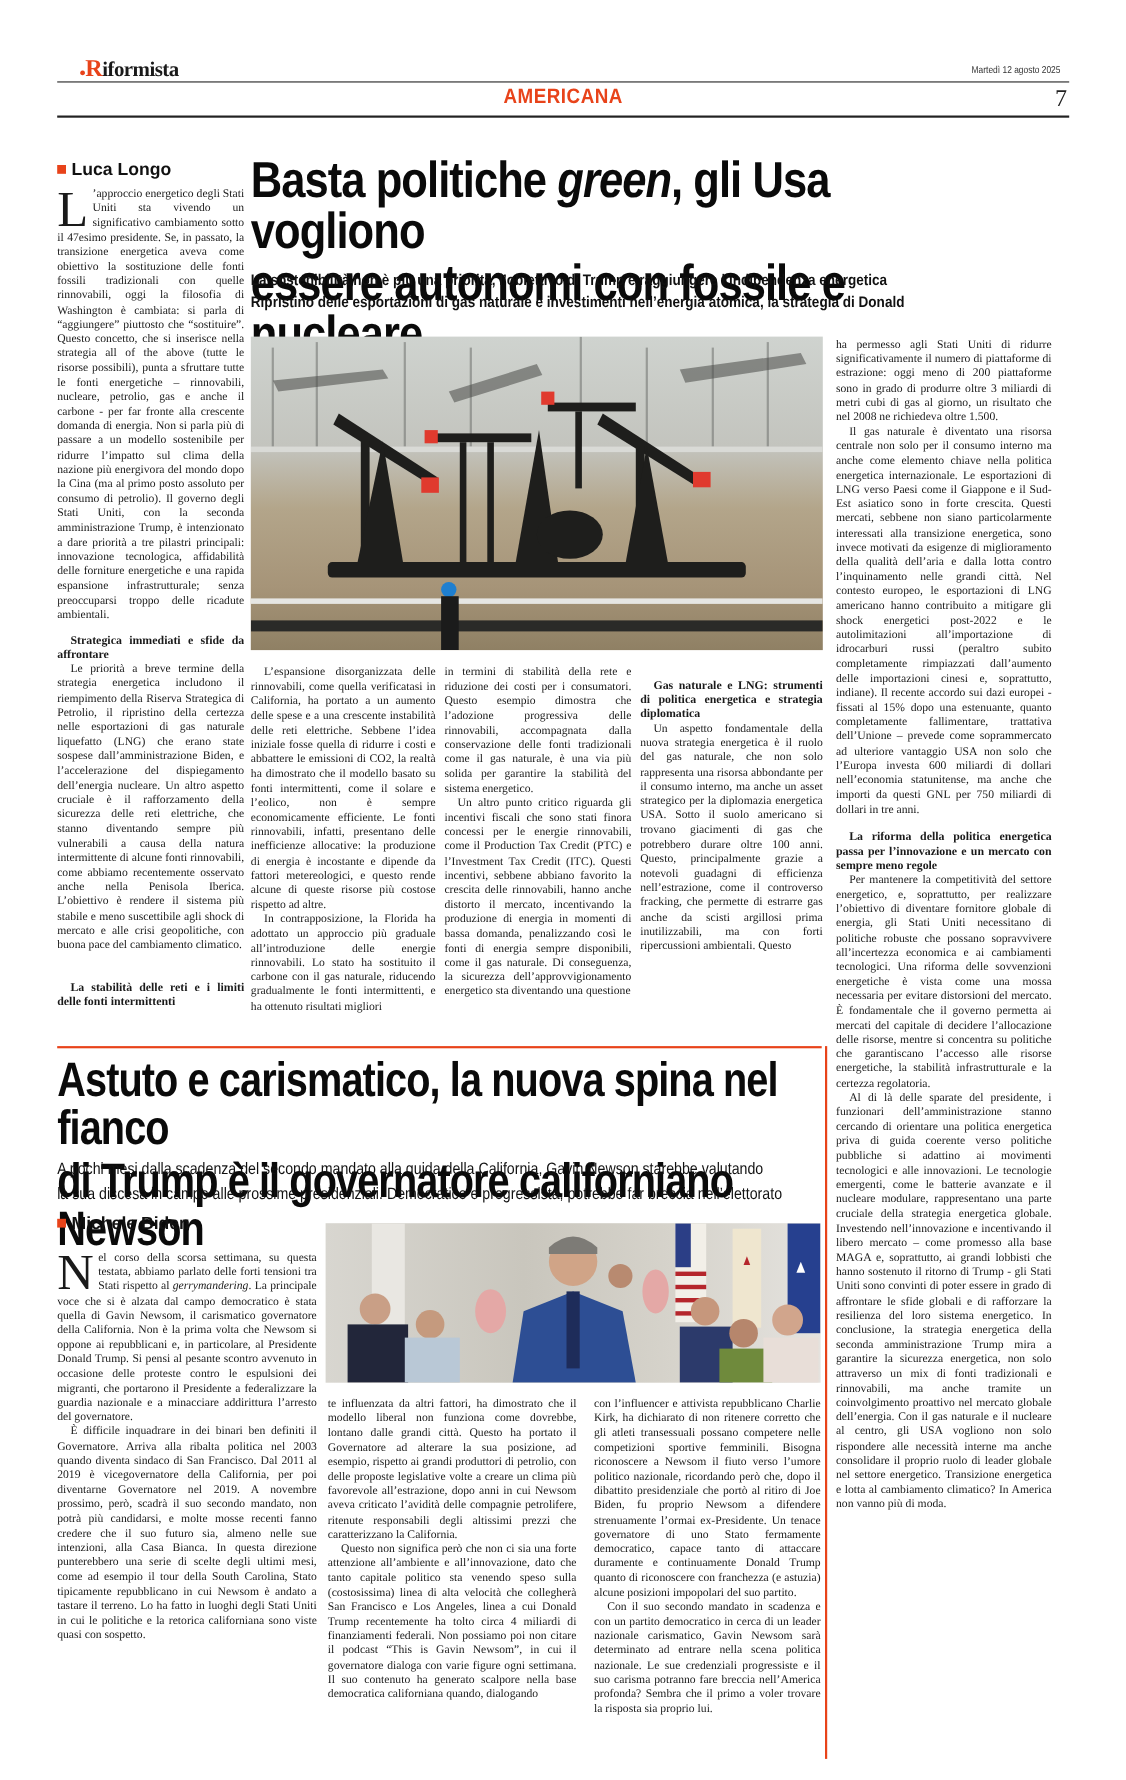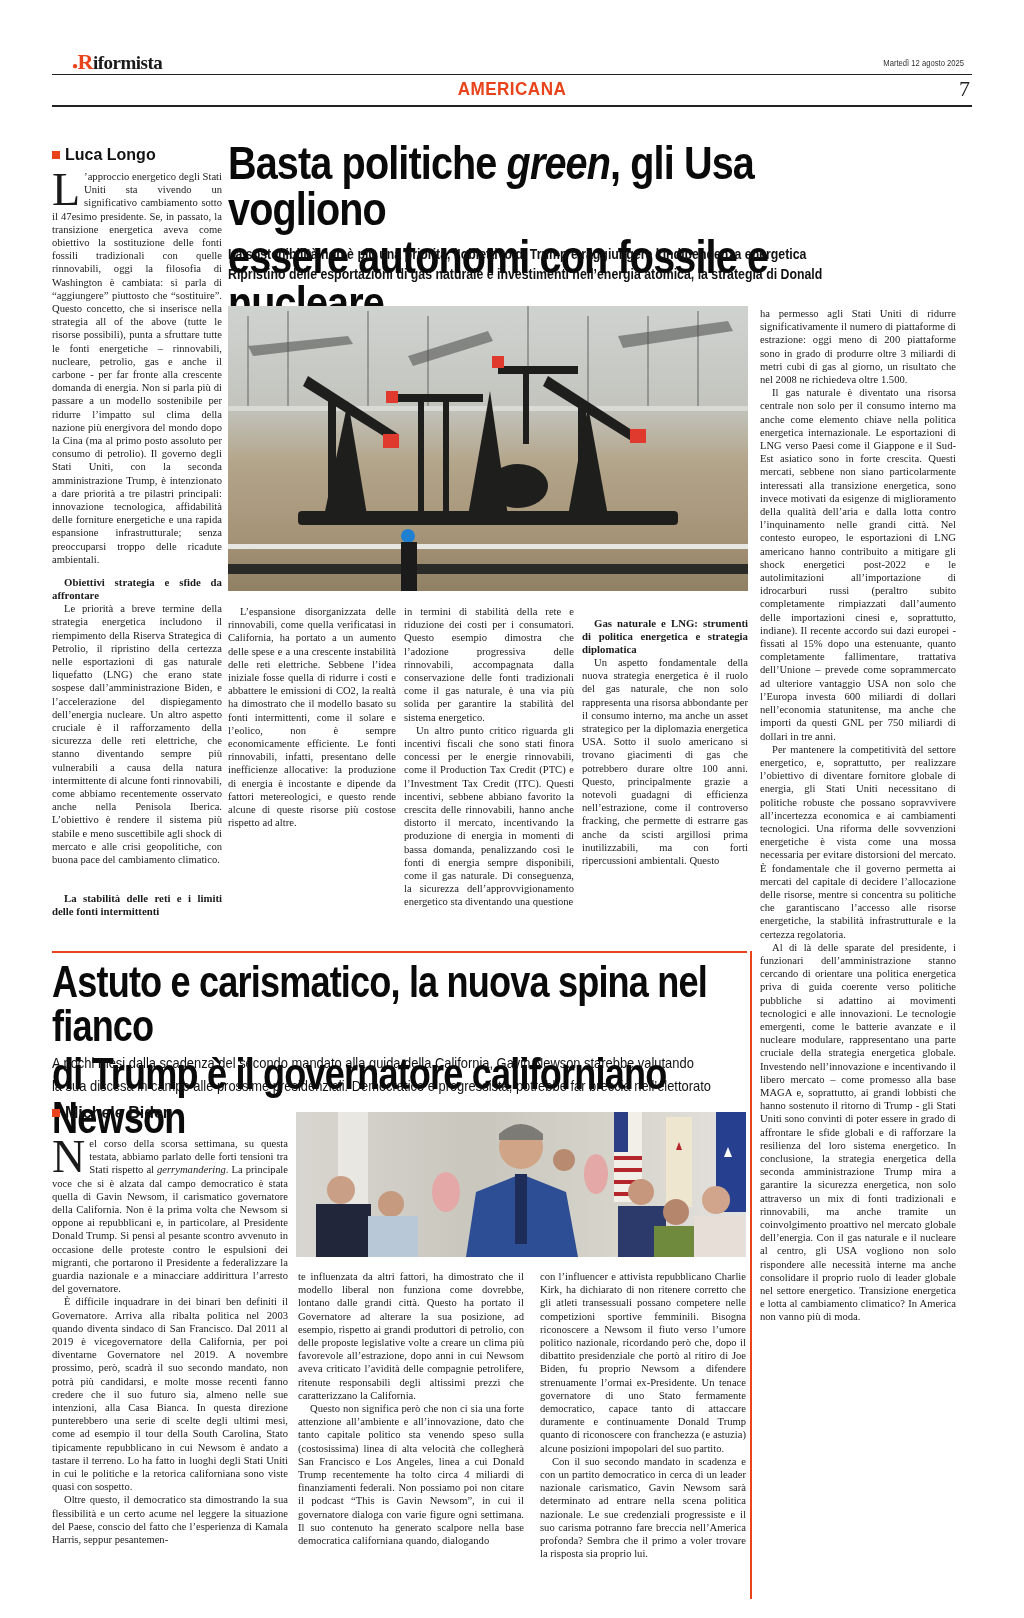--- a/index.html
+++ b/index.html
@@ -99,40 +99,42 @@
     </g>
     <rect x="0" y="238" width="520" height="5" fill="#e6e6e3"></rect>
     <rect x="0" y="258" width="520" height="10" fill="#2a2a28"></rect>
     <circle cx="180" cy="230" r="7" fill="#1f7fd0"></circle>
     <rect x="173" y="236" width="16" height="49" fill="#1b1b1b"></rect>
   </svg>
 </div>
 
 <div class="abs col" style="left:52px;top:170px;width:170px;">
   <p class="noind"><span class="dropcap">L</span><span>’approccio energetico degli Stati Uniti sta vivendo un significativo cambiamento sotto il 47esimo presidente. Se, in passato, la transizione energetica aveva come obiettivo la sostituzione delle fonti fossili tradizionali con quelle rinnovabili, oggi la filosofia di Washington è cambiata: si parla di “aggiungere” piuttosto che “sostituire”. Questo concetto, che si inserisce nella strategia all of the above (tutte le risorse possibili), punta a sfruttare tutte le fonti energetiche – rinnovabili, nucleare, petrolio, gas e anche il carbone - per far fronte alla crescente domanda di energia. Non si parla più di passare a un modello sostenibile per ridurre l’impatto sul clima della nazione più energivora del mondo dopo la Cina (ma al primo posto assoluto per consumo di petrolio). Il governo degli Stati Uniti, con la seconda amministrazione Trump, è intenzionato a dare priorità a tre pilastri principali: innovazione tecnologica, affidabilità delle forniture energetiche e una rapida espansione infrastrutturale; senza preoccuparsi troppo delle ricadute ambientali.</span></p>
-  <h4>Obiettivi strategia e sfide da affrontare</h4>
+  <h4>Strategica immediati e sfide da affrontare</h4>
   <p>Le priorità a breve termine della strategia energetica includono il riempimento della Riserva Strategica di Petrolio, il ripristino della certezza nelle esportazioni di gas naturale liquefatto (LNG) che erano state sospese dall’amministrazione Biden, e l’accelerazione del dispiegamento dell’energia nucleare. Un altro aspetto cruciale è il rafforzamento della sicurezza delle reti elettriche, che stanno diventando sempre più vulnerabili a causa della natura intermittente di alcune fonti rinnovabili, come abbiamo recentemente osservato anche nella Penisola Iberica. L’obiettivo è rendere il sistema più stabile e meno suscettibile agli shock di mercato e alle crisi geopolitiche, con buona pace del cambiamento climatico.</p>
   <h4 style="margin-top:26px;">La stabilità delle reti e i limiti delle fonti intermittenti</h4>
 </div>
 
 <div class="abs col" style="left:228px;top:605px;width:168px;">
   <p>L’espansione disorganizzata delle rinnovabili, come quella verificatasi in California, ha portato a un aumento delle spese e a una crescente instabilità delle reti elettriche. Sebbene l’idea iniziale fosse quella di ridurre i costi e abbattere le emissioni di CO2, la realtà ha dimostrato che il modello basato su fonti intermittenti, come il solare e l’eolico, non è sempre economicamente efficiente. Le fonti rinnovabili, infatti, presentano delle inefficienze allocative: la produzione di energia è incostante e dipende da fattori metereologici, e questo rende alcune di queste risorse più costose rispetto ad altre.</p>
+  <p>In contrapposizione, la Florida ha adottato un approccio più graduale all’introduzione delle energie rinnovabili. Lo stato ha sostituito il carbone con il gas naturale, riducendo gradualmente le fonti intermittenti, e ha ottenuto risultati migliori</p>
 </div>
 <div class="abs col" style="left:404px;top:605px;width:170px;">
   <p class="noind">in termini di stabilità della rete e riduzione dei costi per i consumatori. Questo esempio dimostra che l’adozione progressiva delle rinnovabili, accompagnata dalla conservazione delle fonti tradizionali come il gas naturale, è una via più solida per garantire la stabilità del sistema energetico.</p>
   <p>Un altro punto critico riguarda gli incentivi fiscali che sono stati finora concessi per le energie rinnovabili, come il Production Tax Credit (PTC) e l’Investment Tax Credit (ITC). Questi incentivi, sebbene abbiano favorito la crescita delle rinnovabili, hanno anche distorto il mercato, incentivando la produzione di energia in momenti di bassa domanda, penalizzando così le fonti di energia sempre disponibili, come il gas naturale. Di conseguenza, la sicurezza dell’approvvigionamento energetico sta diventando una questione</p>
 </div>
 <div class="abs col" style="left:582px;top:605px;width:166px;">
   <h4 style="margin-top:12px;">Gas naturale e LNG: strumenti di politica energetica e strategia diplomatica</h4>
   <p>Un aspetto fondamentale della nuova strategia energetica è il ruolo del gas naturale, che non solo rappresenta una risorsa abbondante per il consumo interno, ma anche un asset strategico per la diplomazia energetica USA. Sotto il suolo americano si trovano giacimenti di gas che potrebbero durare oltre 100 anni. Questo, principalmente grazie a notevoli guadagni di efficienza nell’estrazione, come il controverso fracking, che permette di estrarre gas anche da scisti argillosi prima inutilizzabili, ma con forti ripercussioni ambientali. Questo</p>
 </div>
 
 <div class="abs col" style="left:760px;top:307px;width:196px;">
   <p class="noind">ha permesso agli Stati Uniti di ridurre significativamente il numero di piattaforme di estrazione: oggi meno di 200 piattaforme sono in grado di produrre oltre 3 miliardi di metri cubi di gas al giorno, un risultato che nel 2008 ne richiedeva oltre 1.500.</p>
   <p>Il gas naturale è diventato una risorsa centrale non solo per il consumo interno ma anche come elemento chiave nella politica energetica internazionale. Le esportazioni di LNG verso Paesi come il Giappone e il Sud-Est asiatico sono in forte crescita. Questi mercati, sebbene non siano particolarmente interessati alla transizione energetica, sono invece motivati da esigenze di miglioramento della qualità dell’aria e dalla lotta contro l’inquinamento nelle grandi città. Nel contesto europeo, le esportazioni di LNG americano hanno contribuito a mitigare gli shock energetici post-2022 e le autolimitazioni all’importazione di idrocarburi russi (peraltro subito completamente rimpiazzati dall’aumento delle importazioni cinesi e, soprattutto, indiane). Il recente accordo sui dazi europei - fissati al 15% dopo una estenuante, quanto completamente fallimentare, trattativa dell’Unione – prevede come soprammercato ad ulteriore vantaggio USA non solo che l’Europa investa 600 miliardi di dollari nell’economia statunitense, ma anche che importi da questi GNL per 750 miliardi di dollari in tre anni.</p>
+  <h4 style="margin-top:12px;">La riforma della politica energetica passa per l’innovazione e un mercato con sempre meno regole</h4>
   <p>Per mantenere la competitività del settore energetico, e, soprattutto, per realizzare l’obiettivo di diventare fornitore globale di energia, gli Stati Uniti necessitano di politiche robuste che possano sopravvivere all’incertezza economica e ai cambiamenti tecnologici. Una riforma delle sovvenzioni energetiche è vista come una mossa necessaria per evitare distorsioni del mercato. È fondamentale che il governo permetta ai mercati del capitale di decidere l’allocazione delle risorse, mentre si concentra su politiche che garantiscano l’accesso alle risorse energetiche, la stabilità infrastrutturale e la certezza regolatoria.</p>
   <p>Al di là delle sparate del presidente, i funzionari dell’amministrazione stanno cercando di orientare una politica energetica priva di guida coerente verso politiche pubbliche si adattino ai movimenti tecnologici e alle innovazioni. Le tecnologie emergenti, come le batterie avanzate e il nucleare modulare, rappresentano una parte cruciale della strategia energetica globale. Investendo nell’innovazione e incentivando il libero mercato – come promesso alla base MAGA e, soprattutto, ai grandi lobbisti che hanno sostenuto il ritorno di Trump - gli Stati Uniti sono convinti di poter essere in grado di affrontare le sfide globali e di rafforzare la resilienza del loro sistema energetico. In conclusione, la strategia energetica della seconda amministrazione Trump mira a garantire la sicurezza energetica, non solo attraverso un mix di fonti tradizionali e rinnovabili, ma anche tramite un coinvolgimento proattivo nel mercato globale dell’energia. Con il gas naturale e il nucleare al centro, gli USA vogliono non solo rispondere alle necessità interne ma anche consolidare il proprio ruolo di leader globale nel settore energetico.  Transizione energetica e lotta al cambiamento climatico? In America non vanno più di moda.</p>
 </div>
 
 <div class="abs rule-orange-h"></div>
 <div class="abs rule-orange-v"></div>
 
 <div class="abs headline" style="left:52px;top:960px;font-size:44px;width:820px;transform:scaleX(0.82);">
   <div>Astuto e carismatico, la nuova spina nel fianco</div>
   <div style="margin-top:4px;">di Trump è il governatore californiano Newson</div>
@@ -180,21 +182,20 @@
         <rect x="358" y="114" width="48" height="31" fill="#6f8a3c"></rect>
       <circle cx="420" cy="88" r="14" fill="#d1a58c"></circle>
         <rect x="398" y="104" width="50" height="41" fill="#e8ded8"></rect>
     </g>
   </svg>
 </div>
 
 <div class="abs col" style="left:52px;top:1137px;width:236px;">
   <p class="noind"><span class="dropcap">N</span><span>el corso della scorsa settimana, su questa testata, abbiamo parlato delle forti tensioni tra Stati rispetto al </span><i>gerrymandering</i><span>. La principale voce che si è alzata dal campo democratico è stata quella di Gavin Newsom, il carismatico governatore della California. Non è la prima volta che Newsom si oppone ai repubblicani e, in particolare, al Presidente Donald Trump. Si pensi al pesante scontro avvenuto in occasione delle proteste contro le espulsioni dei migranti, che portarono il Presidente a federalizzare la guardia nazionale e a minacciare addirittura l’arresto del governatore.</span></p>
   <p>È difficile inquadrare in dei binari ben definiti il Governatore. Arriva alla ribalta politica nel 2003 quando diventa sindaco di San Francisco. Dal 2011 al 2019 è vicegovernatore della California, per poi diventarne Governatore nel 2019. A novembre prossimo, però, scadrà il suo secondo mandato, non potrà più candidarsi, e molte mosse recenti fanno credere che il suo futuro sia, almeno nelle sue intenzioni, alla Casa Bianca. In questa direzione punterebbero una serie di scelte degli ultimi mesi, come ad esempio il tour della South Carolina, Stato tipicamente repubblicano in cui Newsom è andato a tastare il terreno. Lo ha fatto in luoghi degli Stati Uniti in cui le politiche e la retorica californiana sono viste quasi con sospetto.</p>
-  <p>Oltre questo, il democratico sta dimostrando la sua flessibilità e un certo acume nel leggere la situazione del Paese, conscio del fatto che l’esperienza di Kamala Harris, seppur pesantemen-</p>
 </div>
 
 <div class="abs col" style="left:298px;top:1270px;width:226px;">
   <p class="noind">te influenzata da altri fattori, ha dimostrato che il modello liberal non funziona come dovrebbe, lontano dalle grandi città. Questo ha portato il Governatore ad alterare la sua posizione, ad esempio, rispetto ai grandi produttori di petrolio, con delle proposte legislative volte a creare un clima più favorevole all’estrazione, dopo anni in cui Newsom aveva criticato l’avidità delle compagnie petrolifere, ritenute responsabili degli altissimi prezzi che caratterizzano la California.</p>
   <p>Questo non significa però che non ci sia una forte attenzione all’ambiente e all’innovazione, dato che tanto capitale politico sta venendo speso sulla (costosissima) linea di alta velocità che collegherà San Francisco e Los Angeles, linea a cui Donald Trump recentemente ha tolto circa 4 miliardi di finanziamenti federali. Non possiamo poi non citare il podcast “This is Gavin Newsom”, in cui il governatore dialoga con varie figure ogni settimana. Il suo contenuto ha generato scalpore nella base democratica californiana quando, dialogando</p>
 </div>
 
 <div class="abs col" style="left:540px;top:1270px;width:206px;">
   <p class="noind">con l’influencer e attivista repubblicano Charlie Kirk, ha dichiarato di non ritenere corretto che gli atleti transessuali possano competere nelle competizioni sportive femminili. Bisogna riconoscere a Newsom il fiuto verso l’umore politico nazionale, ricordando però che, dopo il dibattito presidenziale che portò al ritiro di Joe Biden, fu proprio Newsom a difendere strenuamente l’ormai ex-Presidente. Un tenace governatore di uno Stato fermamente democratico, capace tanto di attaccare duramente e continuamente Donald Trump quanto di riconoscere con franchezza (e astuzia) alcune posizioni impopolari del suo partito.</p>
   <p>Con il suo secondo mandato in scadenza e con un partito democratico in cerca di un leader nazionale carismatico, Gavin Newsom sarà determinato ad entrare nella scena politica nazionale. Le sue credenziali progressiste e il suo carisma potranno fare breccia nell’America profonda? Sembra che il primo a voler trovare la risposta sia proprio lui.</p>

